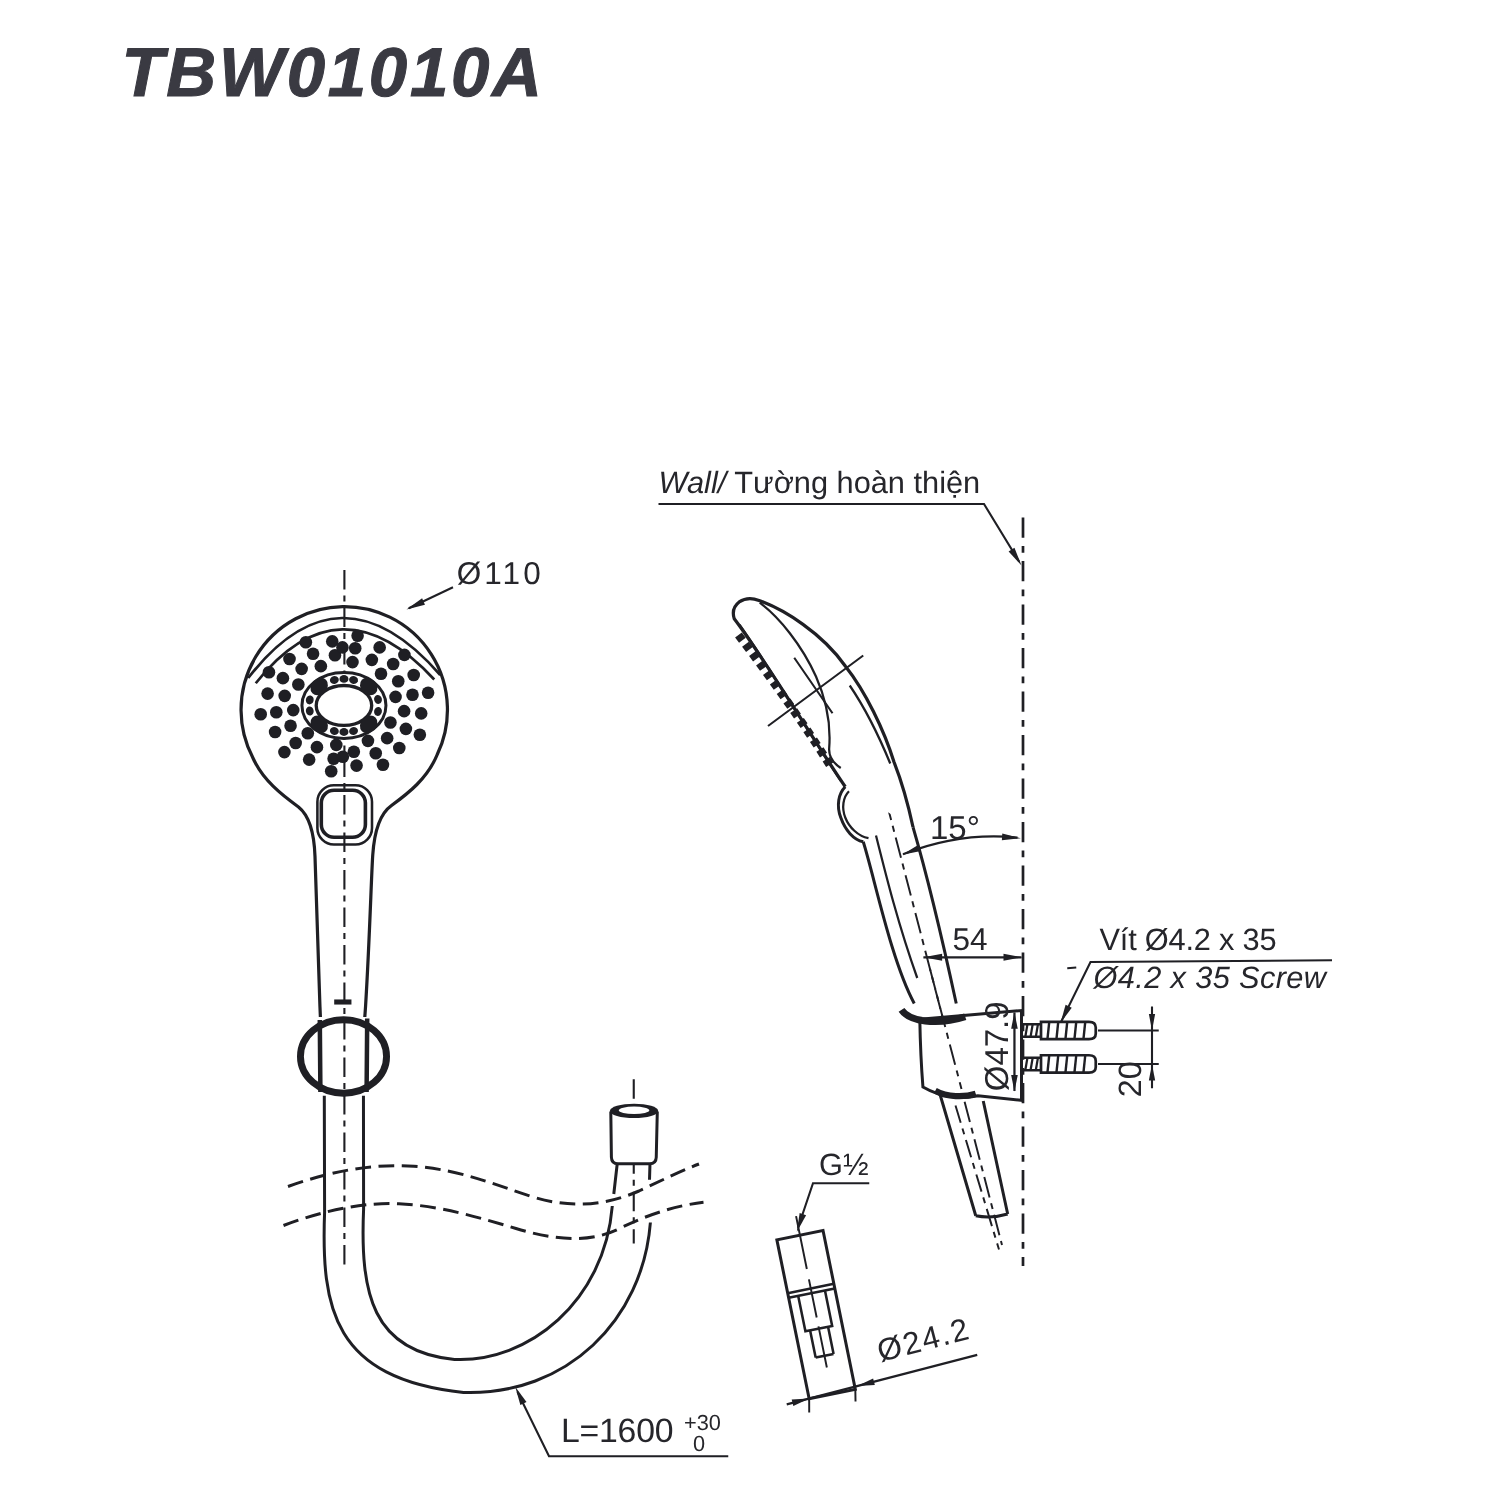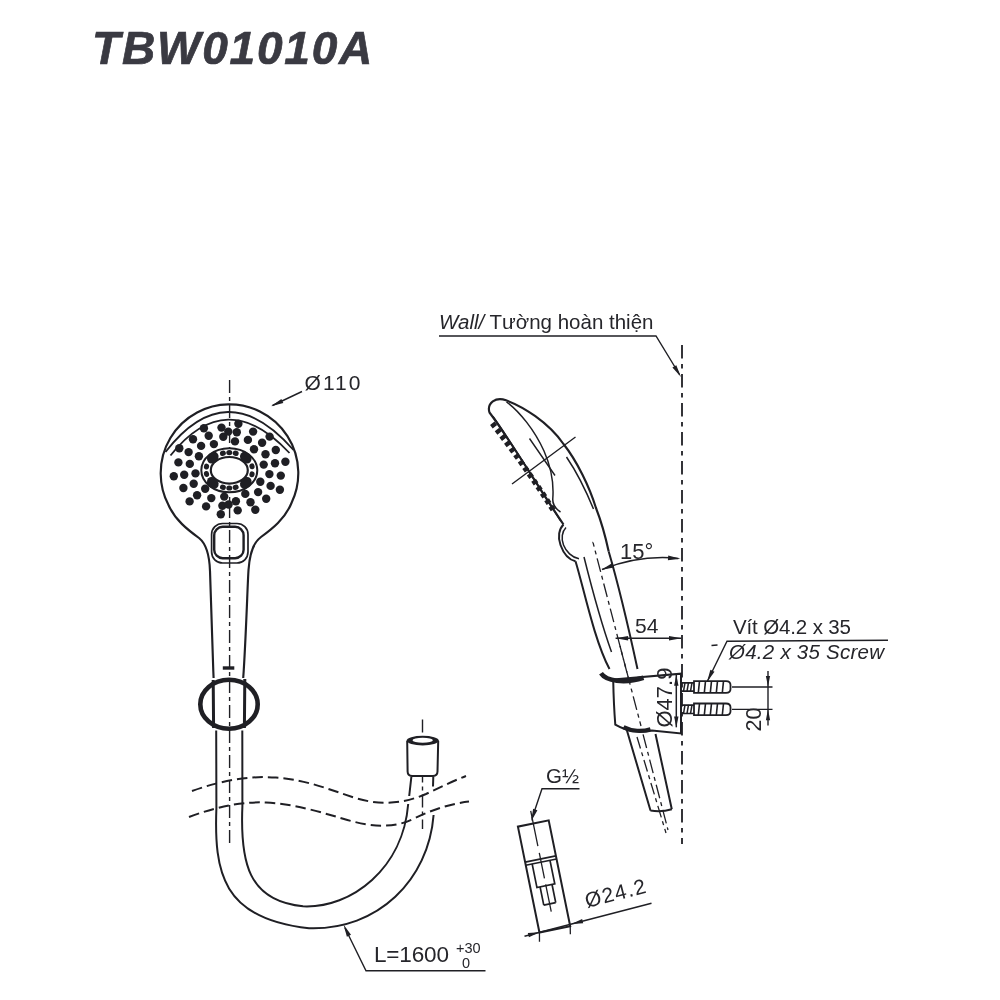--- a/index.html
+++ b/index.html
@@ -1,16 +1,16 @@
 <!DOCTYPE html>
 <html><head>
 <meta charset="utf-8">
 <style>
 html,body{margin:0;padding:0;background:#fff;width:1000px;height:1000px;overflow:hidden;}
-.title{position:absolute;left:92px;top:21px;font-family:"Liberation Sans",sans-serif;
+.title{position:absolute;left:81px;top:21px;font-family:"Liberation Sans",sans-serif;
  font-weight:bold;font-style:italic;font-size:46px;letter-spacing:1.8px;color:#3a3a42;-webkit-text-stroke:0.7px #3a3a42;}
 svg{position:absolute;left:0;top:0;}
 </style>
 </head>
 <body>
 <div class="title">TBW01010A</div>
 <svg width="1000" height="1000" viewBox="0 0 1000 1000">
 <path d="M229.6,380 V844" stroke="#1f1f24" stroke-width="1.4" fill="none" stroke-dasharray="13 4 4 4"></path>
 <path d="M168.5,505 A68.8,68.8 0 1 1 291.5,503 C285,519 272,529 261,537 C252.5,543 249.5,555 248.5,570 C247.5,585 246.5,625 243.7,671 L243.2,678 M168.5,505 C175,520 188,530 199,538 C206.5,544 209.5,556 210,571 C210.5,586 211.5,626 213.3,671 L213.6,678" stroke="#1f1f24" stroke-width="2.15" fill="none"></path>
 <path d="M165.5,452 Q226.5,373 293.5,450" stroke="#1f1f24" stroke-width="1.8" fill="none"></path>

